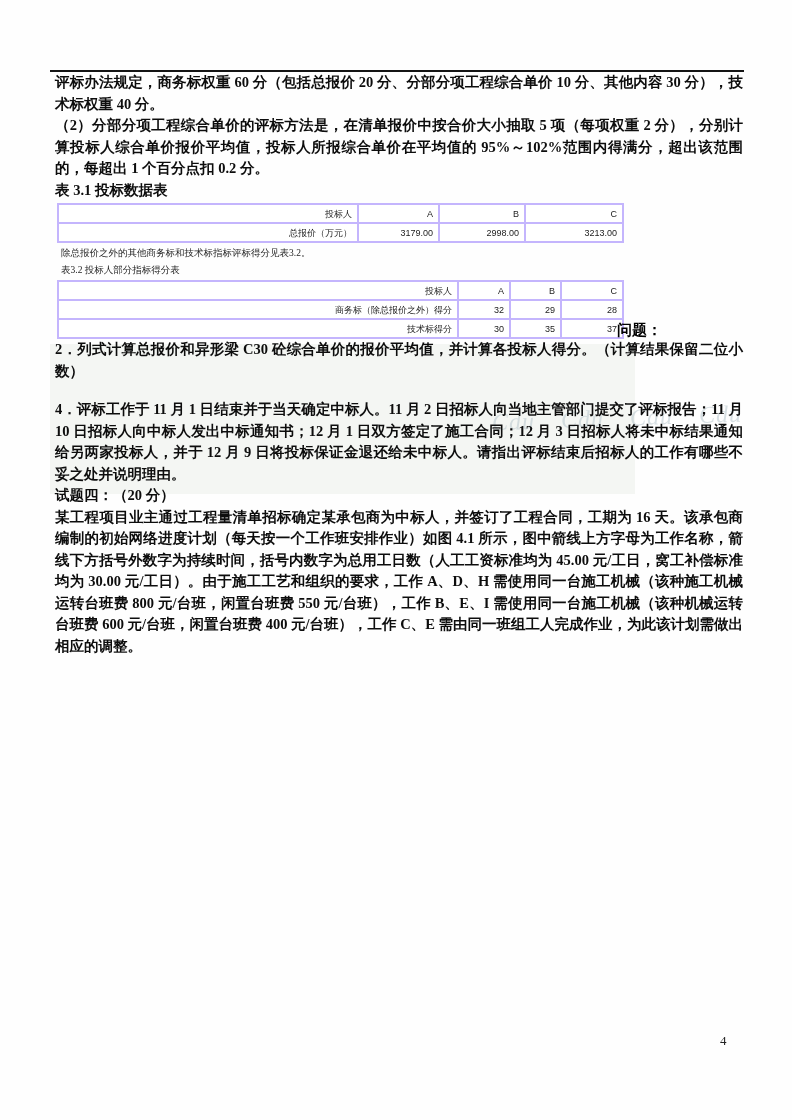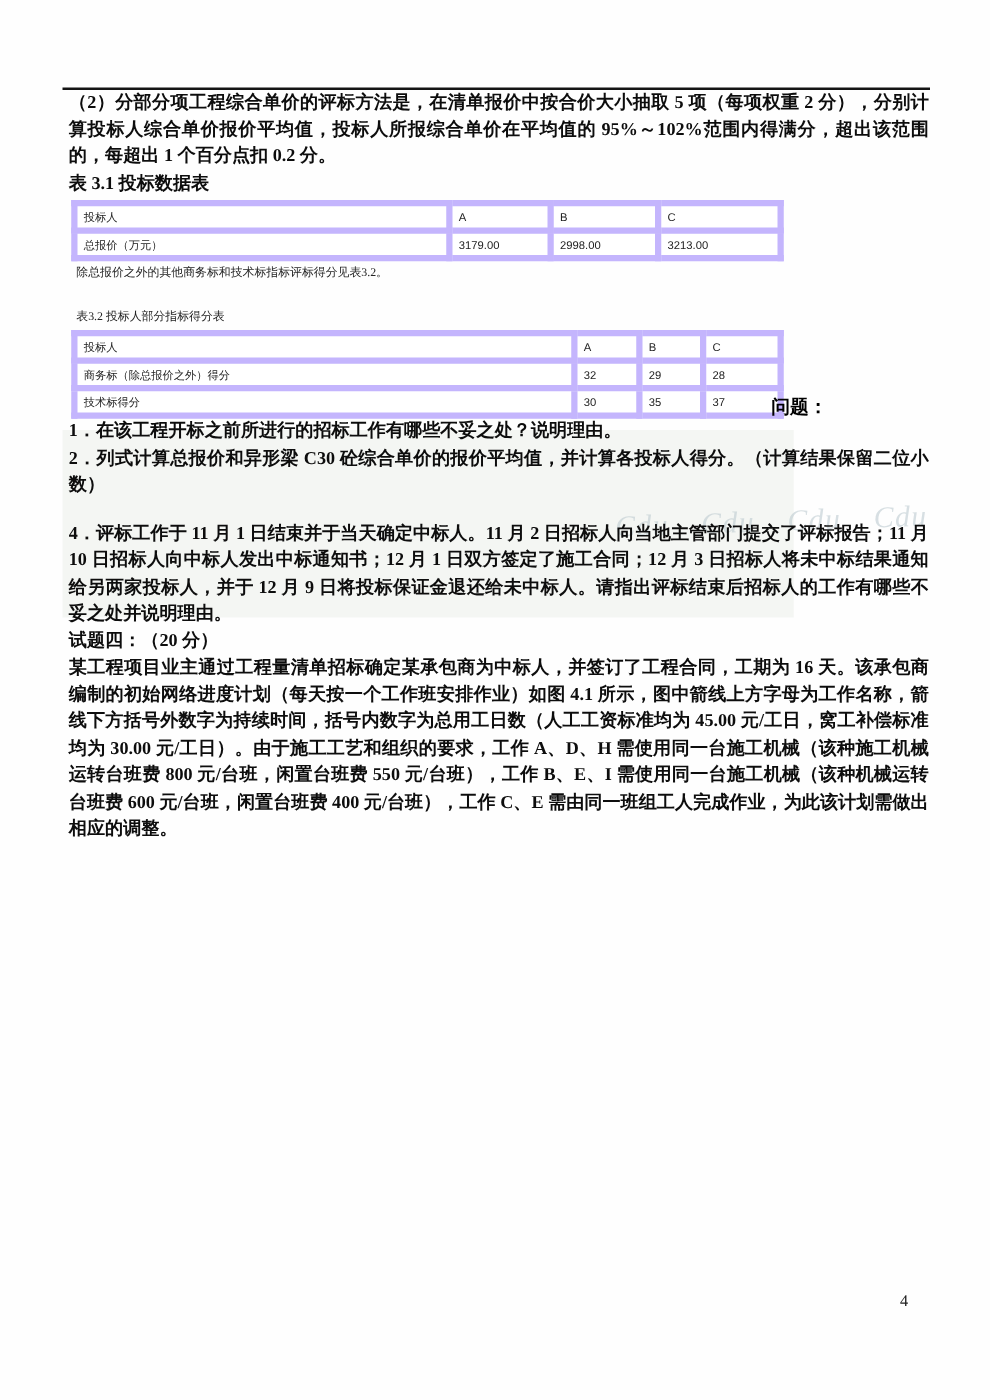--- a/index.html
+++ b/index.html
@@ -21,27 +21,27 @@
   .rule{position:absolute;left:50px;top:70px;width:694px;border-top:2px solid #141414;}
 
   .content{position:absolute;left:55px;top:72px;width:688px;
     font-size:14.5px;line-height:21.5px;font-weight:700;text-align:justify;}
   .content p{margin:0;}
 
   .caption31{margin-top:0;}
 
   .small-line{font-size:9.5px;line-height:15px;font-weight:400;color:#242424;
     padding-left:6px;text-align:left;margin-top:3px;}
-  .caption32{margin-top:20px;}
+  .caption32{margin-top:2px;}
 
   table.dtable{border-collapse:collapse;width:565px;table-layout:fixed;
     font-size:9px;font-weight:400;color:#222;margin:2px 0 0 2px;
     font-family:"Liberation Sans","DejaVu Sans",sans-serif;background:rgba(255,255,255,.5);}
-  table.dtable td{border:5px solid #c4b5fd;height:15px;padding:1px 5px;
-    vertical-align:middle;white-space:nowrap;overflow:hidden;text-align:left;line-height:12px;}
+  table.dtable td{border:2px solid #c4b5fd;height:15px;padding:1px 5px;
+    vertical-align:middle;white-space:nowrap;overflow:hidden;text-align:right;line-height:12px;}
 
   .t31 col.c0{width:300px;} .t31 col.c1{width:81px;} .t31 col.c2{width:86px;} .t31 col.c3{width:98px;}
   .t32 col.c0{width:400px;} .t32 col.c1{width:52px;} .t32 col.c2{width:51px;} .t32 col.c3{width:62px;}
 
   .table32wrap{position:relative;width:565px;margin-top:2px;}
   .questions-label{position:absolute;left:562px;bottom:-2px;font-size:15px;font-weight:700;
     white-space:nowrap;color:#000;}
 
   .spacer{height:17px;}
 
@@ -58,20 +58,21 @@
     <span>Cdu</span>
     <span>Cdu</span>
     <span>Cdu</span>
     <span>Cdu</span>
   </div>
 
   <div class="rule"></div>
 
   <div class="content">
 
+    <p>评标办法规定，商务标权重 60 分（包括总报价 20 分、分部分项工程综合单价 10 分、其他内容 30 分），技术标权重 40 分。</p>
     <p>（2）分部分项工程综合单价的评标方法是，在清单报价中按合价大小抽取 5 项（每项权重 2 分），分别计算投标人综合单价报价平均值，投标人所报综合单价在平均值的 95%～102%范围内得满分，超出该范围的，每超出 1 个百分点扣 0.2 分。</p>
 
     <p class="caption31">表 3.1  投标数据表</p>
 
     <table class="dtable t31">
       <colgroup>
           <col class="c0">
           <col class="c1">
           <col class="c2">
           <col class="c3">
@@ -120,21 +121,20 @@
             <td>技术标得分</td>
             <td>30</td>
             <td>35</td>
             <td>37</td>
           </tr>
         </tbody>
       </table>
       <span class="questions-label">问题：</span>
     </div>
 
-    <p>1．在该工程开标之前所进行的招标工作有哪些不妥之处？说明理由。</p>
     <p>2．列式计算总报价和异形梁 C30 砼综合单价的报价平均值，并计算各投标人得分。（计算结果保留二位小数）</p>
     <div class="spacer"></div>
     <p>4．评标工作于 11 月 1 日结束并于当天确定中标人。11 月 2 日招标人向当地主管部门提交了评标报告；11 月 10 日招标人向中标人发出中标通知书；12 月 1 日双方签定了施工合同；12 月 3 日招标人将未中标结果通知给另两家投标人，并于 12 月 9 日将投标保证金退还给未中标人。请指出评标结束后招标人的工作有哪些不妥之处并说明理由。</p>
 
     <p>试题四：（20 分）</p>
     <p>某工程项目业主通过工程量清单招标确定某承包商为中标人，并签订了工程合同，工期为 16 天。该承包商编制的初始网络进度计划（每天按一个工作班安排作业）如图 4.1 所示，图中箭线上方字母为工作名称，箭线下方括号外数字为持续时间，括号内数字为总用工日数（人工工资标准均为 45.00 元/工日，窝工补偿标准均为 30.00 元/工日）。由于施工工艺和组织的要求，工作 A、D、H 需使用同一台施工机械（该种施工机械运转台班费 800 元/台班，闲置台班费 550 元/台班），工作 B、E、I 需使用同一台施工机械（该种机械运转台班费 600 元/台班，闲置台班费 400 元/台班），工作 C、E 需由同一班组工人完成作业，为此该计划需做出相应的调整。</p>
 
   </div>
 
   <div class="pagenum">4</div>

